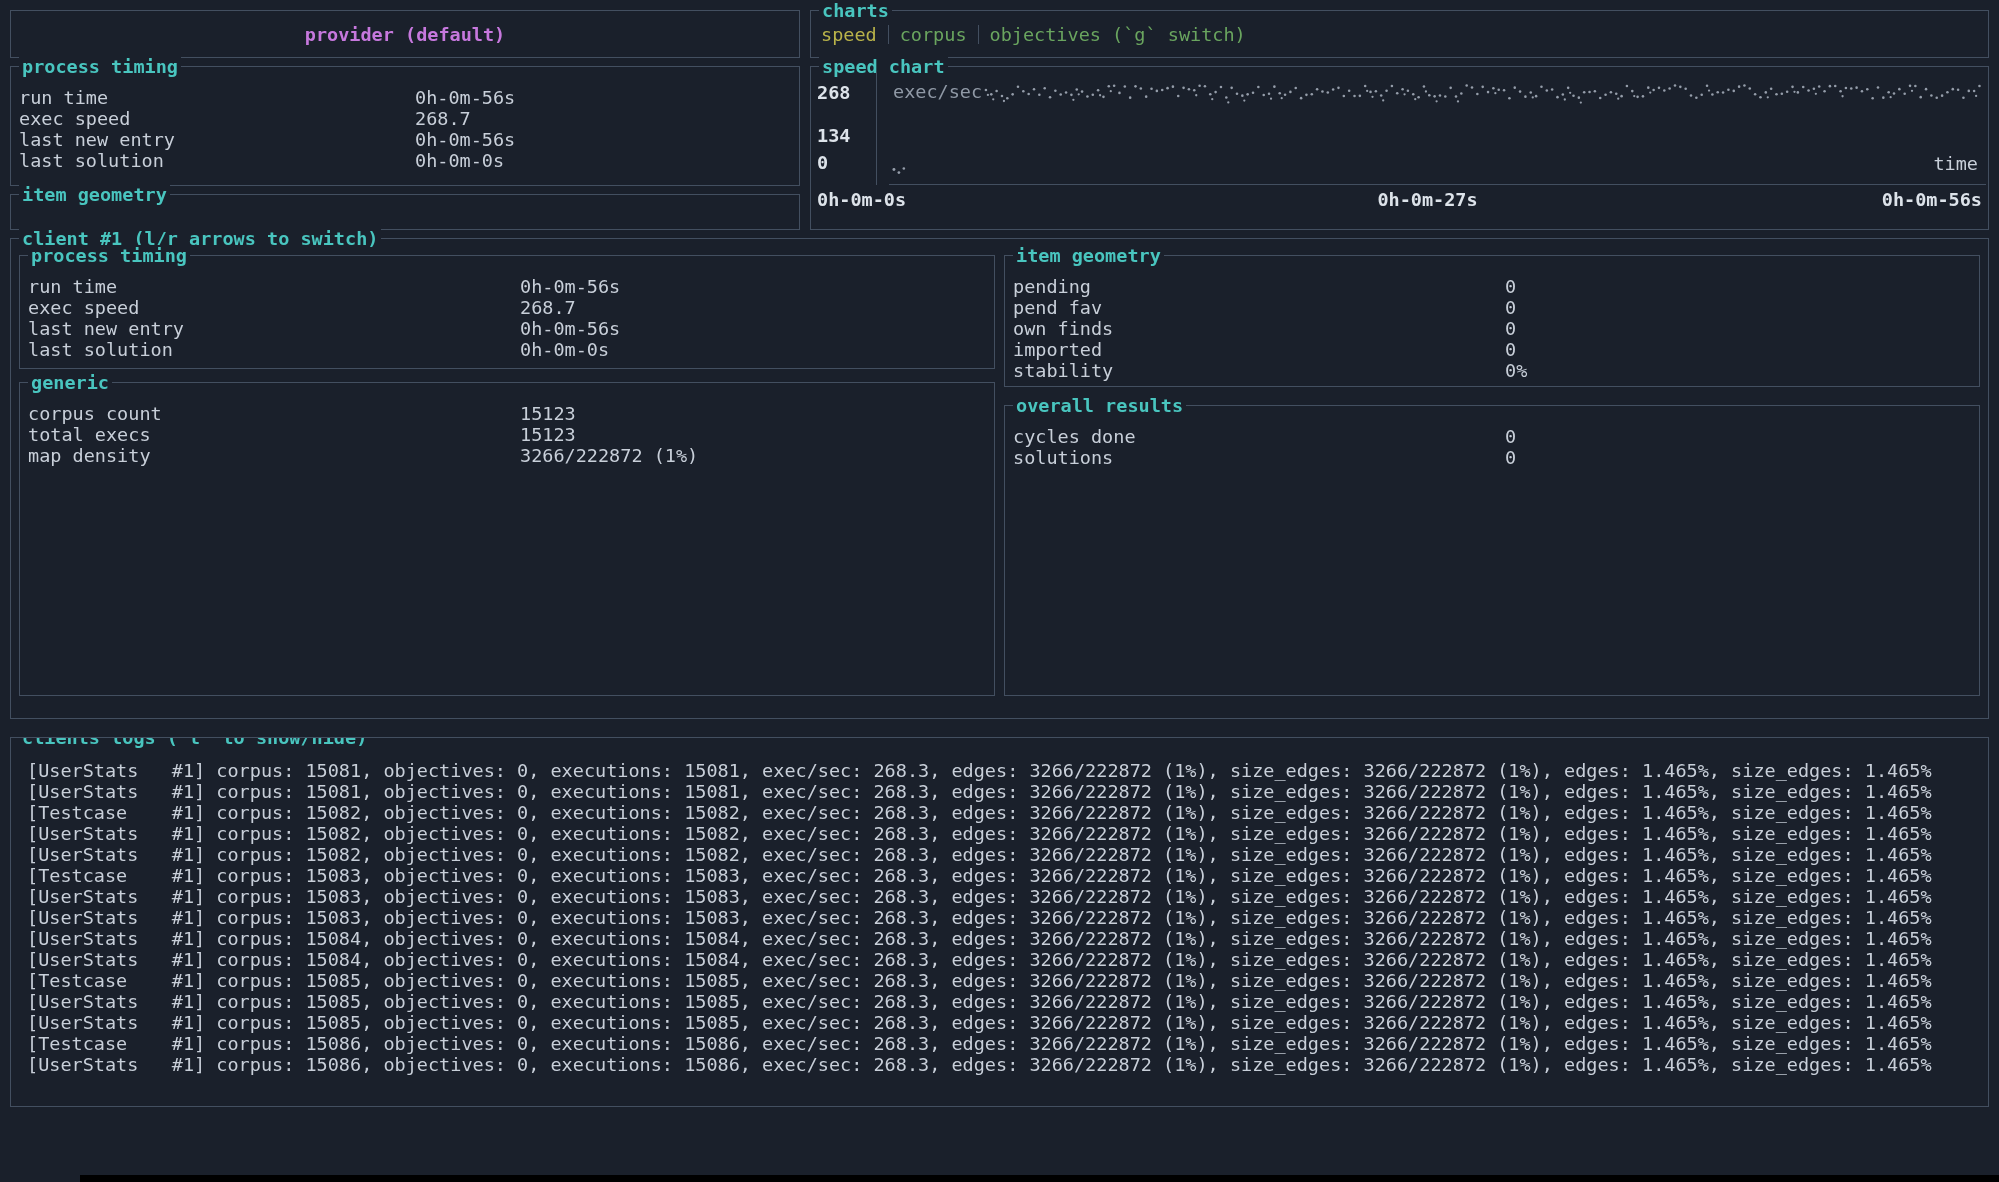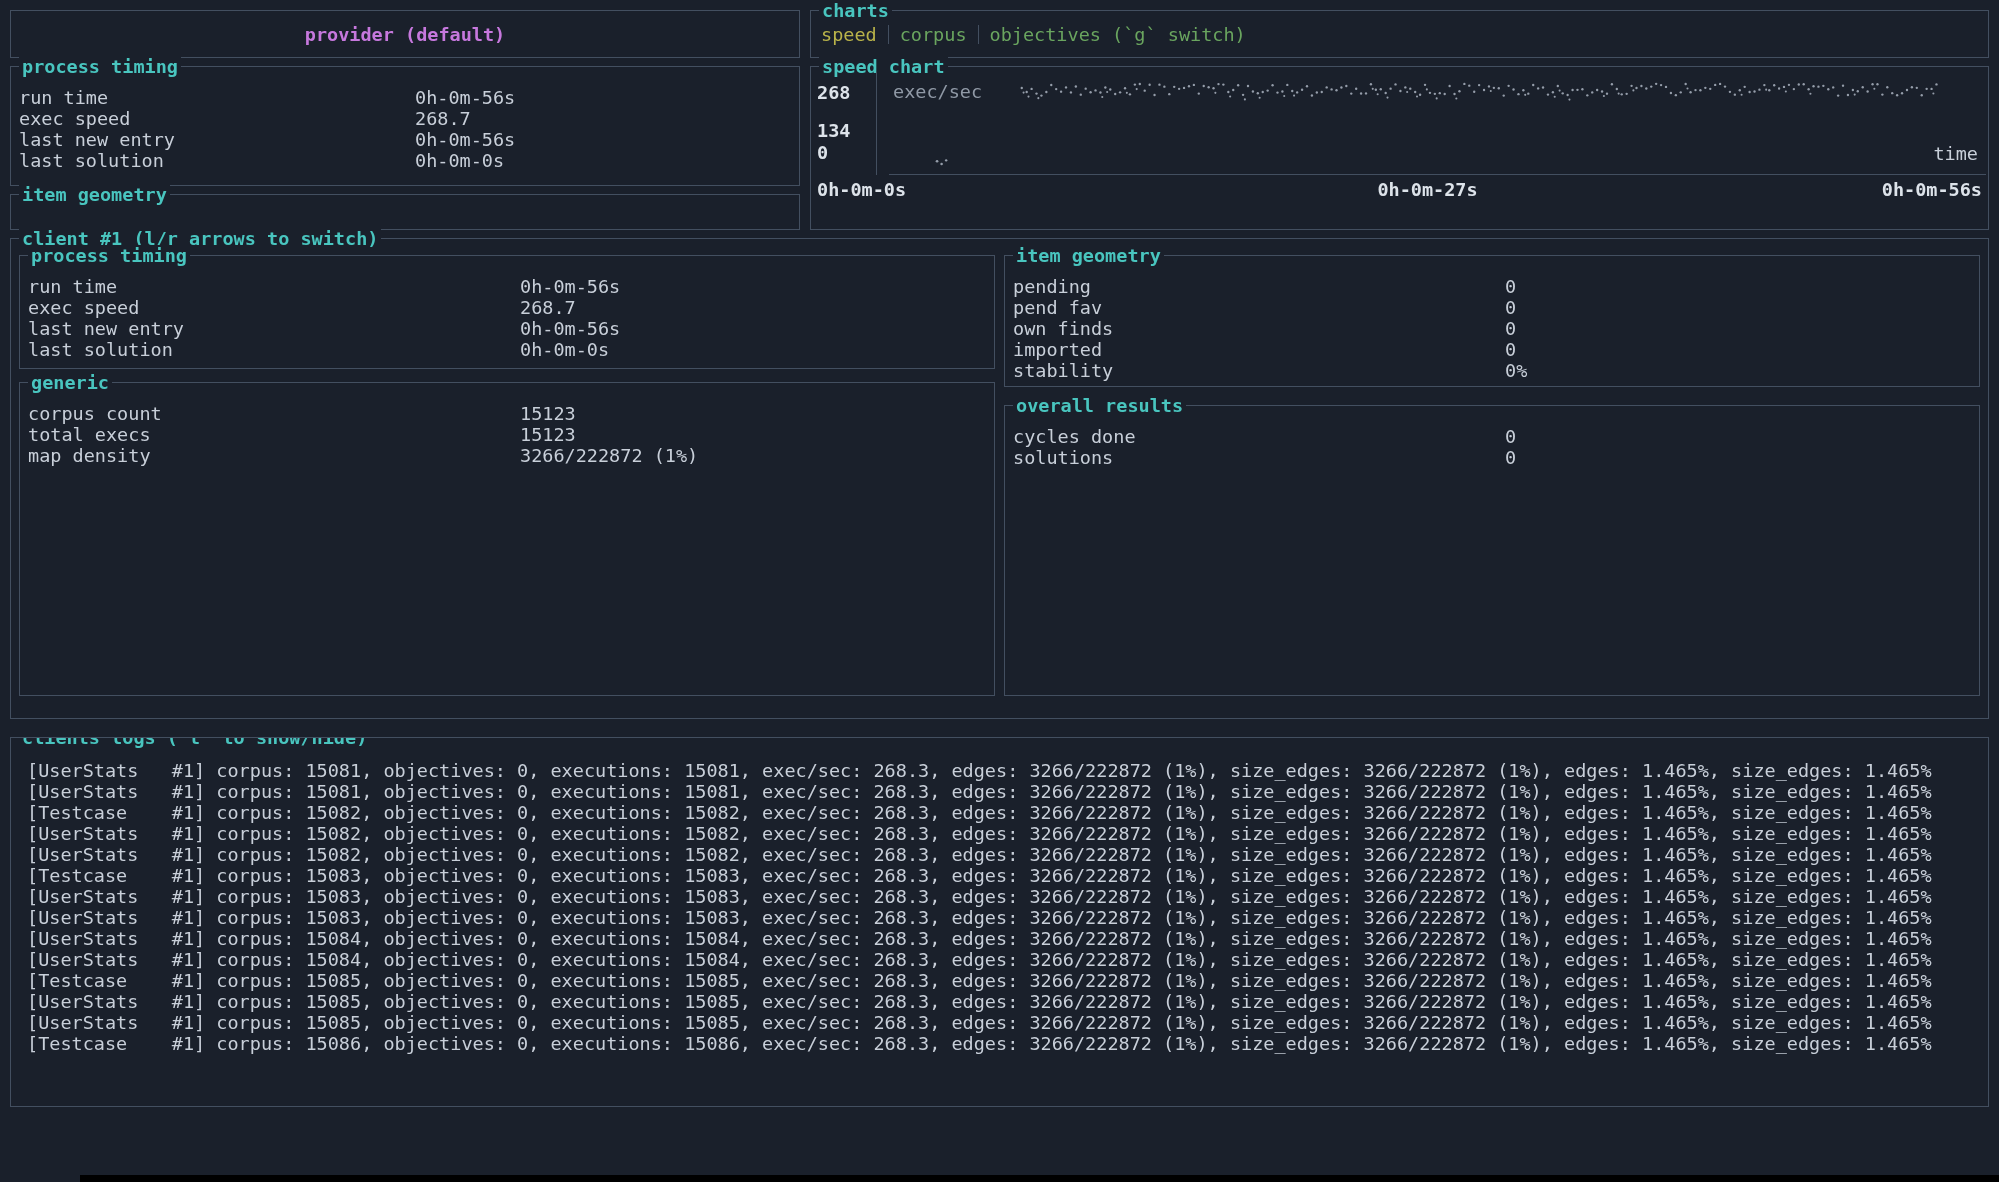--- a/index.html
+++ b/index.html
@@ -36,21 +36,21 @@
   .pt-box { height: 120px; padding-top: 20px; }
   .ig-box { margin-top: 8px; flex: 1; }
   
   .kv-list { width: 100%; }
   .kv-row { display: flex; padding-left: 8px; white-space: pre; height: 21px; overflow: hidden; }
   .kv-label { flex: none; overflow: hidden; }
   .kv-top .kv-label { width: 396px; }
   .kv-client .kv-label { width: 492px; }
   .kv-value { white-space: pre; }
   
-  .chart-box { flex: 1; padding: 5px 2px 12px 2px; display: flex; flex-direction: column; text-align: center; }
+  .chart-box { flex: 1; padding: 5px 2px 2px 2px; display: flex; flex-direction: column; text-align: center; }
   .chart-body { flex: 1; display: flex; min-height: 0; gap: 12px; }
   .y-axis { width: 64px; border-right: 1px solid var(--panel-border, #434f60); position: relative; flex: none; }
   .ytick { position: absolute; left: 4px; font-weight: bold; color: var(--bright, #dde3ea); }
   .ytick-max { top: 10px; }
   .ytick-mid { top: calc(57% - 11px); }
   .ytick-min { bottom: 12px; }
   .plot { flex: 1; position: relative; border-bottom: 1px solid var(--panel-border, #434f60); min-width: 0; }
   .series-label { position: absolute; top: 9px; left: 4px; color: var(--dim, #9099a6); }
   .time-label { position: absolute; bottom: 10px; right: 8px; color: var(--text, #c8cfd9); }
   .plot svg { position: absolute; inset: 0; width: 100%; height: 100%; display: block; }
@@ -502,17 +502,18 @@
         <div class="log-line">[UserStats   #1] corpus: 15084, objectives: 0, executions: 15084, exec/sec: 268.3, edges: 3266/222872 (1%), size_edges: 3266/222872 (1%), edges: 1.465%, size_edges: 1.465%</div>
 
         <div class="log-line">[Testcase    #1] corpus: 15085, objectives: 0, executions: 15085, exec/sec: 268.3, edges: 3266/222872 (1%), size_edges: 3266/222872 (1%), edges: 1.465%, size_edges: 1.465%</div>
 
         <div class="log-line">[UserStats   #1] corpus: 15085, objectives: 0, executions: 15085, exec/sec: 268.3, edges: 3266/222872 (1%), size_edges: 3266/222872 (1%), edges: 1.465%, size_edges: 1.465%</div>
 
         <div class="log-line">[UserStats   #1] corpus: 15085, objectives: 0, executions: 15085, exec/sec: 268.3, edges: 3266/222872 (1%), size_edges: 3266/222872 (1%), edges: 1.465%, size_edges: 1.465%</div>
 
         <div class="log-line">[Testcase    #1] corpus: 15086, objectives: 0, executions: 15086, exec/sec: 268.3, edges: 3266/222872 (1%), size_edges: 3266/222872 (1%), edges: 1.465%, size_edges: 1.465%</div>
 
+        <div class="log-line">[UserStats   #1] corpus: 15086, objectives: 0, executions: 15086, exec/sec: 268.3, edges: 3266/222872 (1%), size_edges: 3266/222872 (1%), edges: 1.465%, size_edges: 1.465%</div>
       </div>
   </div>
 
   <div class="bottom-strip"></div>
 </div>
 
 </body></html>

